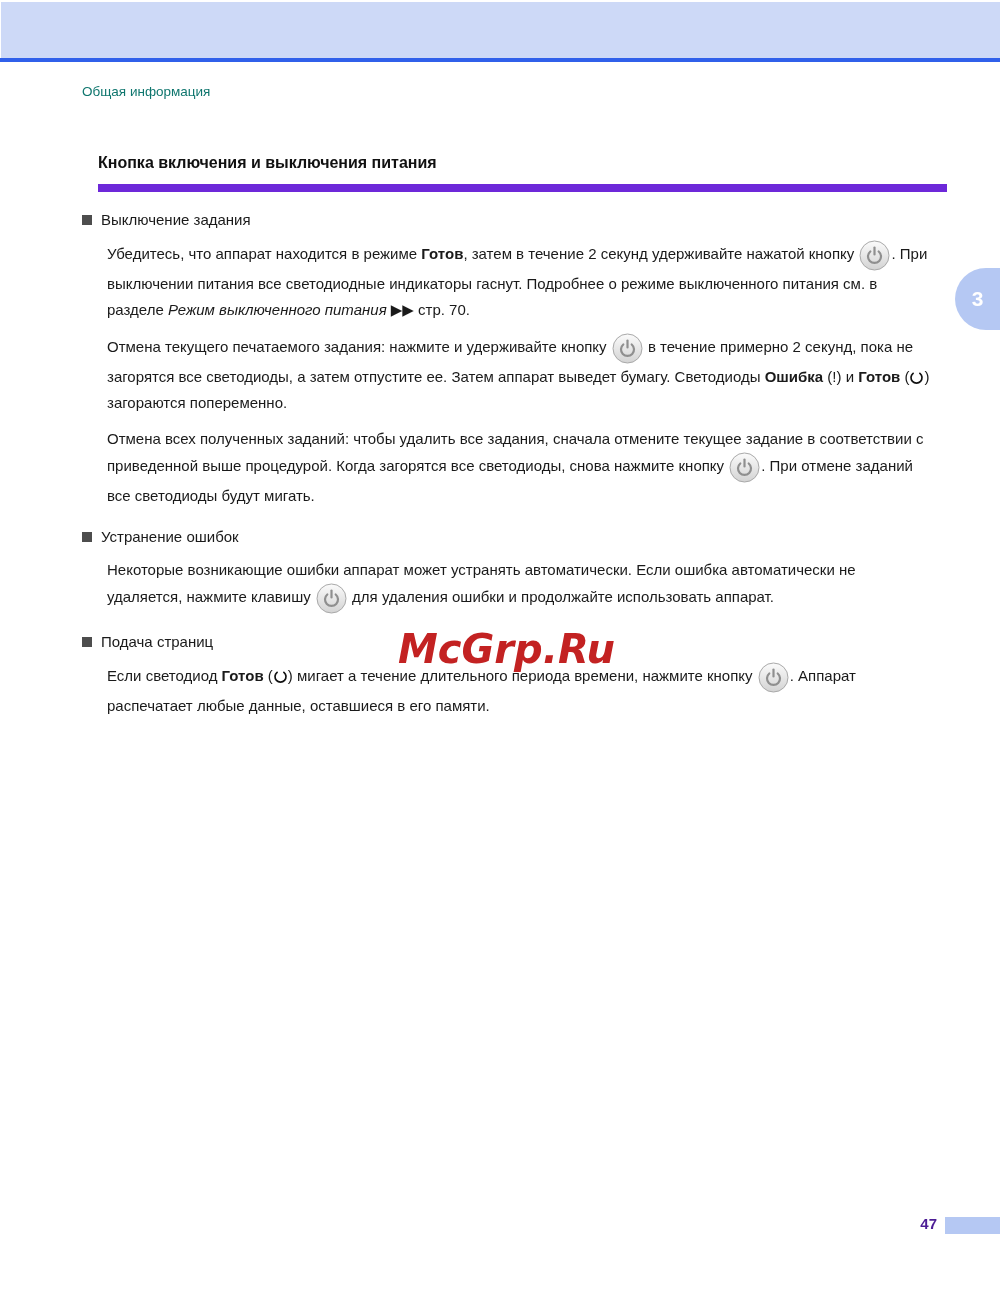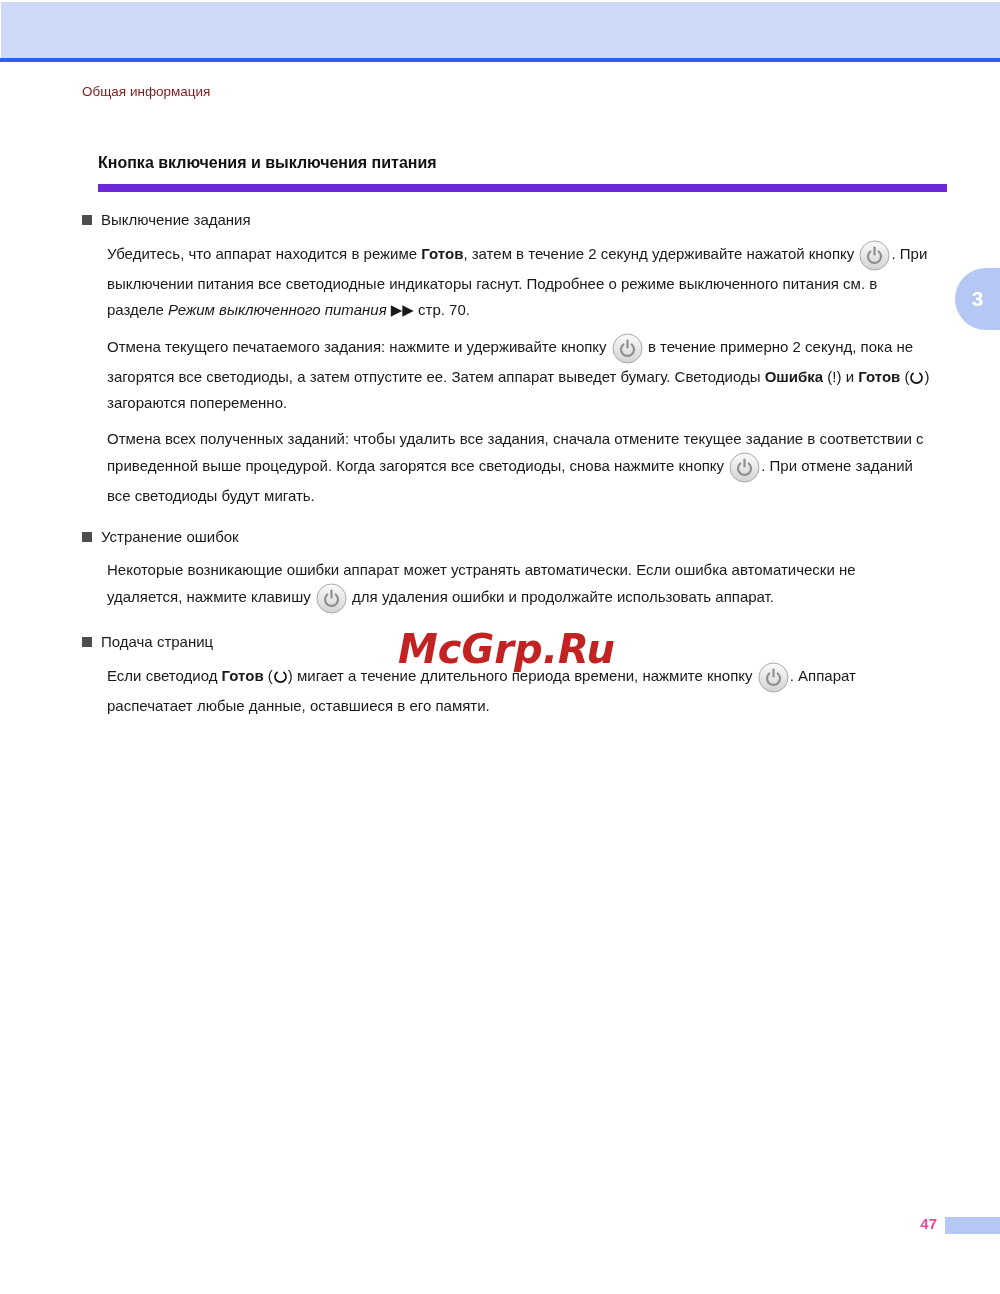--- a/index.html
+++ b/index.html
@@ -14,21 +14,21 @@
   .top-band{
     position:absolute;top:2px;left:1px;right:0;height:56px;
     background:#cdd9f7;
   }
   .top-band-line{
     position:absolute;top:58px;left:0;right:0;height:4px;
     background:#3060ea;
   }
   .running-header{
     position:absolute;top:84px;left:82px;
-    font-size:13.5px;color:#7f1d1d;
+    font-size:13.5px;color:#0f766e;
   }
   .content{
     position:absolute;top:138px;left:82px;width:876px;
   }
   .doc-title{
     font-size:16px;font-weight:bold;color:#111;
     margin:16px;padding:0 0 12px 0;
     border-bottom:8px solid #6d28d9;
     width:849px;
   }
@@ -70,21 +70,21 @@
   }
   .watermark{
     position:absolute;top:626px;left:398px;
     font-family:"DejaVu Sans",sans-serif;
     font-style:italic;font-weight:bold;
     font-size:40px;color:#c32222;
     pointer-events:none;white-space:nowrap;text-align:center;
   }
   .page-number{
     position:absolute;top:1215px;right:63px;
-    font-size:15px;font-weight:bold;color:#ec4899;
+    font-size:15px;font-weight:bold;color:#4c1d95;
   }
   .footer-bar{
     position:absolute;top:1217px;right:0;
     width:55px;height:17px;background:#b5c8f3;
   }
 </style>
 </head>
 <body>
 
 <div class="top-band"></div>

